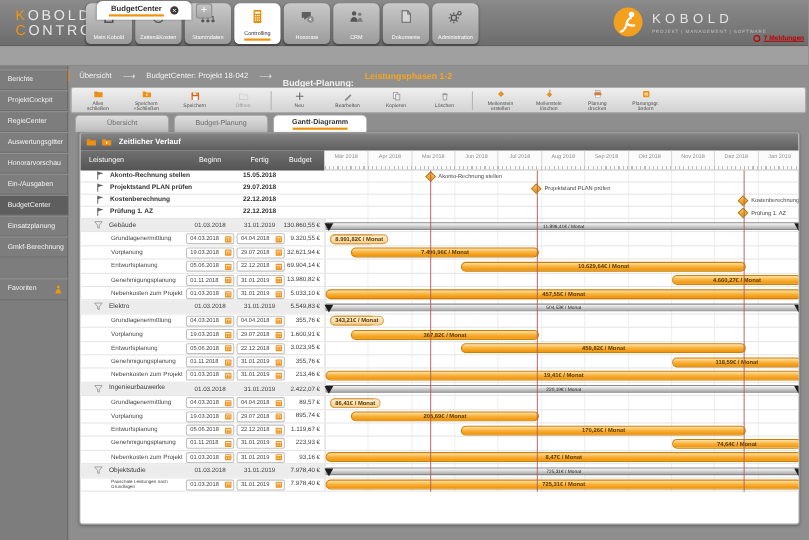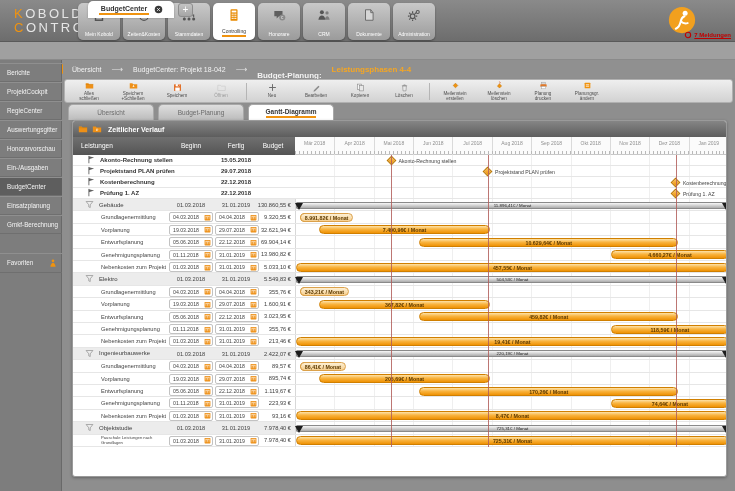--- a/index.html
+++ b/index.html
@@ -265,20 +265,24 @@
         </div>
       </div>
     <div class="brand">
       <span class="ic" id="brand-fig">
           <svg viewBox="0 0 24 24">
             <circle cx="12" cy="12" r="10.5" fill="#F2A01E"></circle>
             <circle cx="14.5" cy="6.5" r="2" fill="#fff"></circle>
             <path d="M7 19c2.5-1 3.5-3.5 4-6 .4-2 1.5-3.5 3-4M11 13c1.5 1.5 3.5 2 5.5 1.5" stroke="#fff" stroke-width="1.6" fill="none" stroke-linecap="round"></path>
           </svg>
         </span>
+      <div>
+        <div class="brand-name">KOBOLD</div>
+        <div class="brand-sub">PROJEKT | MANAGEMENT | SOFTWARE</div>
+      </div>
     </div>
   </div>
   <div class="messages">
     <span class="ic" id="alert-ic">
         <svg viewBox="0 0 12 12">
           <circle cx="6" cy="6" r="4" fill="none" stroke="#C00000" stroke-width="1.6"></circle>
         </svg>
       </span>
     <span class="messages-label">7 Meldungen</span>
   </div>
@@ -296,21 +300,21 @@
   <div class="add-tab">+</div>
 
   <div class="strip-crumb"></div>
   <div class="crumb-arrow"></div>
   <div class="breadcrumb">
     <span>Übersicht</span>
     <span class="crumb-sep">⟶</span>
     <span>BudgetCenter: Projekt 18-042</span>
     <span class="crumb-sep">⟶</span>
     <span class="crumb-current">Budget-Planung:</span>
-    <span class="crumb-highlight">Leistungsphasen 4-4</span>
+    <span class="crumb-highlight">Leistungsphasen 1-2</span>
   </div>
 
   <div class="sidebar">
     <div class="side-items" id="side-items">
         <div class="side-item">Berichte</div>
         <div class="side-item">ProjektCockpit</div>
         <div class="side-item">RegieCenter</div>
         <div class="side-item">Auswertungsgitter</div>
         <div class="side-item">Honorarvorschau</div>
         <div class="side-item">Ein-/Ausgaben</div>

